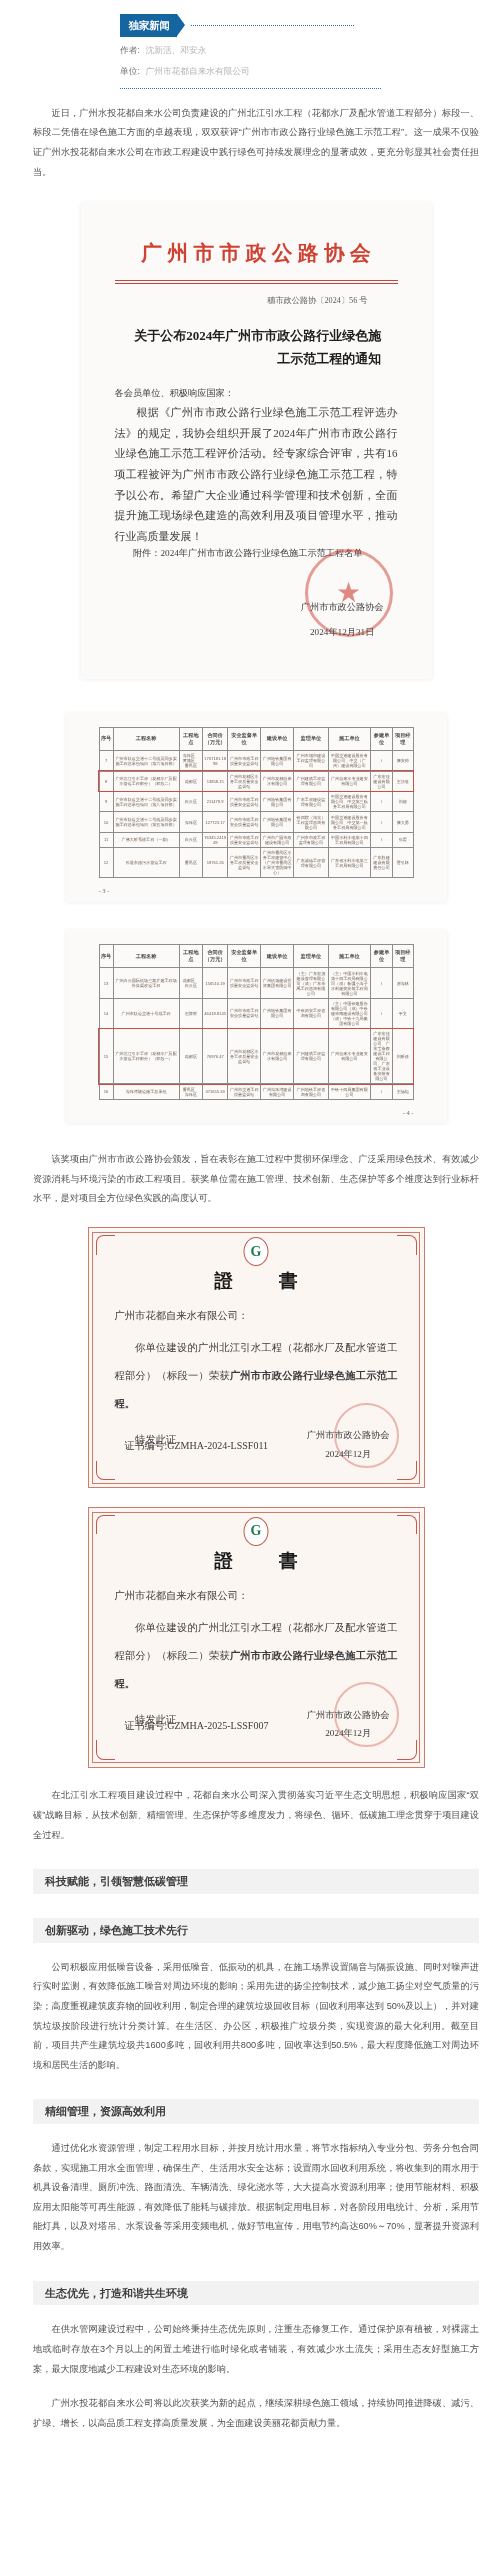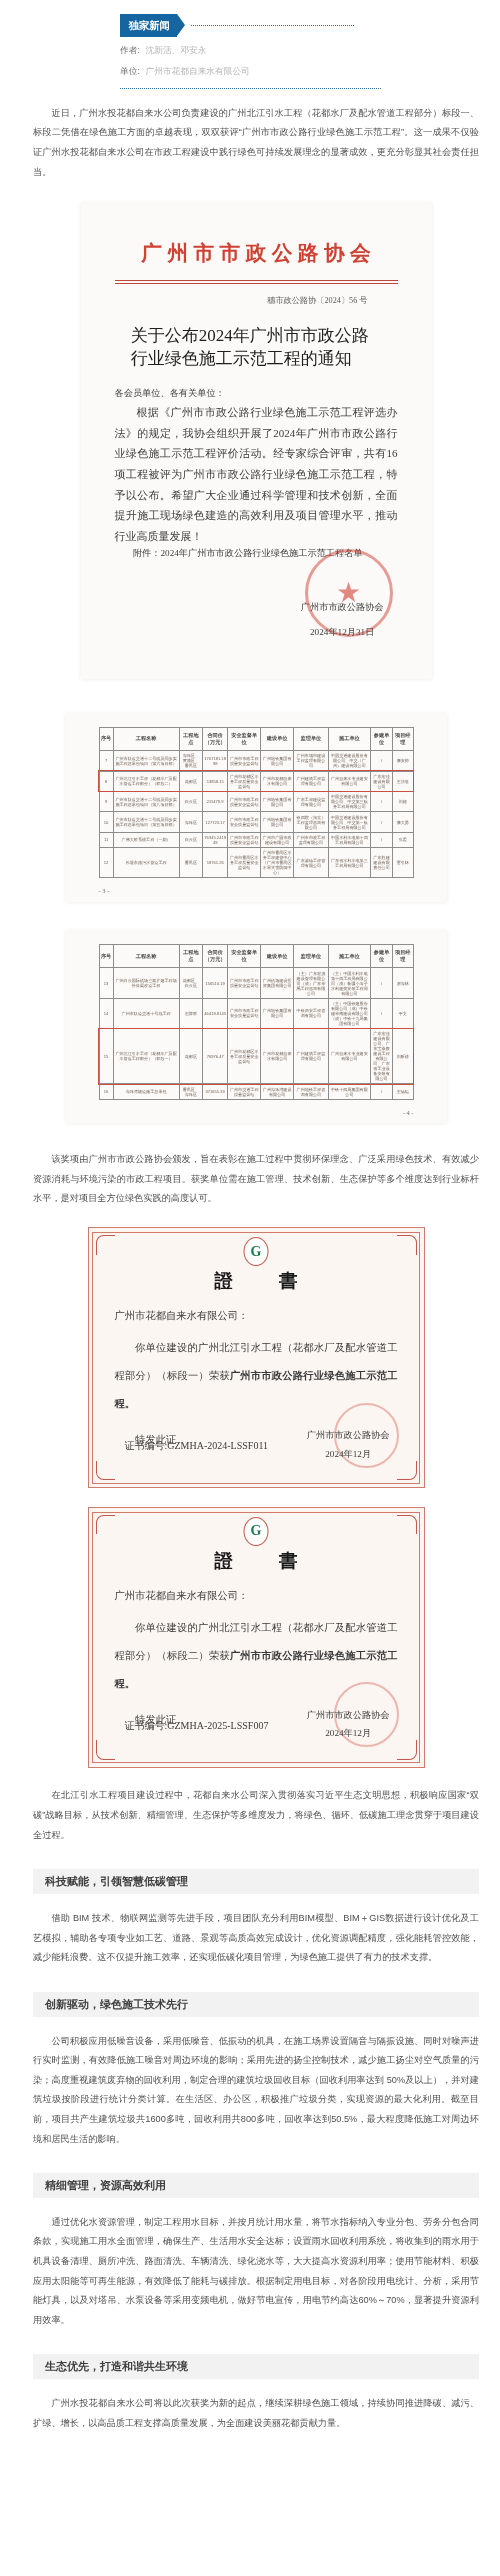--- a/index.html
+++ b/index.html
@@ -19,21 +19,21 @@
 
   p.body{font-size:9.2px;line-height:19.6px;color:#4f4f4f;text-align:justify;text-indent:2em;margin:15px 0;}
 
   
   .scan{background:#fbfaf8;box-shadow:0 0.5px 4.3px rgba(0,0,0,.08);}
   .notice{width:351px;height:478px;box-sizing:border-box;margin:18.5px auto 33px;position:relative;
           padding:38px 34px 0;font-family:"Liberation Serif","DejaVu Serif",serif;color:#3d3d3d;}
   .n-org{color:#cf4233;font-size:20.7px;font-weight:bold;text-align:center;letter-spacing:5.4px;text-indent:5.4px;white-space:nowrap;}
   .n-rule{border-top:1.6px solid #c5433a;border-bottom:0.5px solid #c5433a;height:2.2px;margin:13px 0 11px;}
   .n-no{text-align:right;padding-right:30px;font-size:8.2px;color:#5c5c5c;margin:3.3px 0 18.5px;}
-  .n-title{text-align:left;font-size:17px;font-weight:normal;color:#1f1f1f;line-height:23px;margin:0 16.3px 16.3px;}
+  .n-title{text-align:right;font-size:13px;font-weight:bold;color:#1f1f1f;line-height:23px;margin:0 16.3px 16.3px;}
   .n-salute{font-size:9.2px;margin:12px 0 2.2px;}
   .n-body{font-size:11px;line-height:20.7px;text-align:justify;text-indent:2em;margin:0;}
   .n-attach{font-size:9.2px;text-indent:2em;}
   .n-sign{position:absolute;right:48px;bottom:34px;text-align:center;font-size:9.2px;line-height:25px;z-index:2;}
   .n-stamp{position:absolute;width:82px;height:82px;border:3.3px solid rgba(207,62,48,.5);border-radius:50%;
            right:39px;bottom:42px;display:flex;align-items:center;justify-content:center;z-index:1;}
   .n-stamp .star{color:rgba(207,62,48,.6);font-size:28px;line-height:1;}
 
   
   .table-scan{width:381px;margin:0 auto 27px;box-sizing:border-box;padding:15px 0 7.6px;}
@@ -90,21 +90,21 @@
     <div class="dots2"></div>
   </div>
 
   <p class="body">近日，广州水投花都自来水公司负责建设的广州北江引水工程（花都水厂及配水管道工程部分）标段一、标段二凭借在绿色施工方面的卓越表现，双双获评“广州市市政公路行业绿色施工示范工程”。这一成果不仅验证广州水投花都自来水公司在市政工程建设中践行绿色可持续发展理念的显著成效，更充分彰显其社会责任担当。</p>
 
   <div class="scan notice">
     <div class="n-org">广州市市政公路协会</div>
     <div class="n-rule"></div>
     <div class="n-no">穗市政公路协〔2024〕56 号</div>
     <div class="n-title">关于公布2024年广州市市政公路行业绿色施工示范工程的通知</div>
-    <div class="n-salute">各会员单位、各有关单位：</div>
+    <div class="n-salute">各会员单位、积极响应国家：</div>
     <p class="n-body">根据《广州市市政公路行业绿色施工示范工程评选办法》的规定，我协会组织开展了2024年广州市市政公路行业绿色施工示范工程评价活动。经专家综合评审，共有16项工程被评为广州市市政公路行业绿色施工示范工程，特予以公布。希望广大企业通过科学管理和技术创新，全面提升施工现场绿色建造的高效利用及项目管理水平，推动行业高质量发展！</p>
     <div class="n-attach">附件：2024年广州市市政公路行业绿色施工示范工程名单</div>
     <div class="n-stamp">
       <span class="star">★</span>
     </div>
     <div class="n-sign">
       <div>广州市市政公路协会</div>
       <div>2024年12月31日</div>
     </div>
   </div>
@@ -332,24 +332,24 @@
     <div class="cert-sign">
       <div>广州市市政公路协会</div>
       <div>2024年12月</div>
     </div>
   </div>
 
   <p class="body">在北江引水工程项目建设过程中，花都自来水公司深入贯彻落实习近平生态文明思想，积极响应国家“双碳”战略目标，从技术创新、精细管理、生态保护等多维度发力，将绿色、循环、低碳施工理念贯穿于项目建设全过程。</p>
 
   <div id="sections">
       <div class="sec-h">科技赋能，引领智慧低碳管理</div>
-      <p class="body">借助 BIM 技术、物联网监测等先进手段，项目团队充分利用BIM模型、BIM＋GIS数据进行设计优化及工艺模拟，辅助各专项专业如工艺、道路、景观等高质高效完成设计，优化资源调配精度，强化能耗管控效能，减少能耗浪费。这不仅提升施工效率，还实现低碳化项目管理，为绿色施工提供了有力的技术支撑。</p>
       <div class="sec-h">创新驱动，绿色施工技术先行</div>
       <p class="body">公司积极应用低噪音设备，采用低噪音、低振动的机具，在施工场界设置隔音与隔振设施、同时对噪声进行实时监测，有效降低施工噪音对周边环境的影响；采用先进的扬尘控制技术，减少施工扬尘对空气质量的污染；高度重视建筑废弃物的回收利用，制定合理的建筑垃圾回收目标（回收利用率达到 50%及以上），并对建筑垃圾按阶段进行统计分类计算。在生活区、办公区，积极推广垃圾分类，实现资源的最大化利用。截至目前，项目共产生建筑垃圾共1600多吨，回收利用共800多吨，回收率达到50.5%，最大程度降低施工对周边环境和居民生活的影响。</p>
       <div class="sec-h">精细管理，资源高效利用</div>
       <p class="body">通过优化水资源管理，制定工程用水目标，并按月统计用水量，将节水指标纳入专业分包、劳务分包合同条款，实现施工用水全面管理，确保生产、生活用水安全达标；设置雨水回收利用系统，将收集到的雨水用于机具设备清理、厕所冲洗、路面清洗、车辆清洗、绿化浇水等，大大提高水资源利用率；使用节能材料、积极应用太阳能等可再生能源，有效降低了能耗与碳排放。根据制定用电目标，对各阶段用电统计、分析，采用节能灯具，以及对塔吊、水泵设备等采用变频电机，做好节电宣传，用电节约高达60%～70%，显著提升资源利用效率。</p>
       <div class="sec-h">生态优先，打造和谐共生环境</div>
+      <p class="body">在供水管网建设过程中，公司始终秉持生态优先原则，注重生态修复工作。通过保护原有植被，对裸露土地或临时存放在3个月以上的闲置土堆进行临时绿化或者铺装，有效减少水土流失；采用生态友好型施工方案，最大限度地减少工程建设对生态环境的影响。</p>
     </div>
 
   <p class="body">广州水投花都自来水公司将以此次获奖为新的起点，继续深耕绿色施工领域，持续协同推进降碳、减污、扩绿、增长，以高品质工程支撑高质量发展，为全面建设美丽花都贡献力量。</p>
 
 </div>
 
 
 </body></html>

